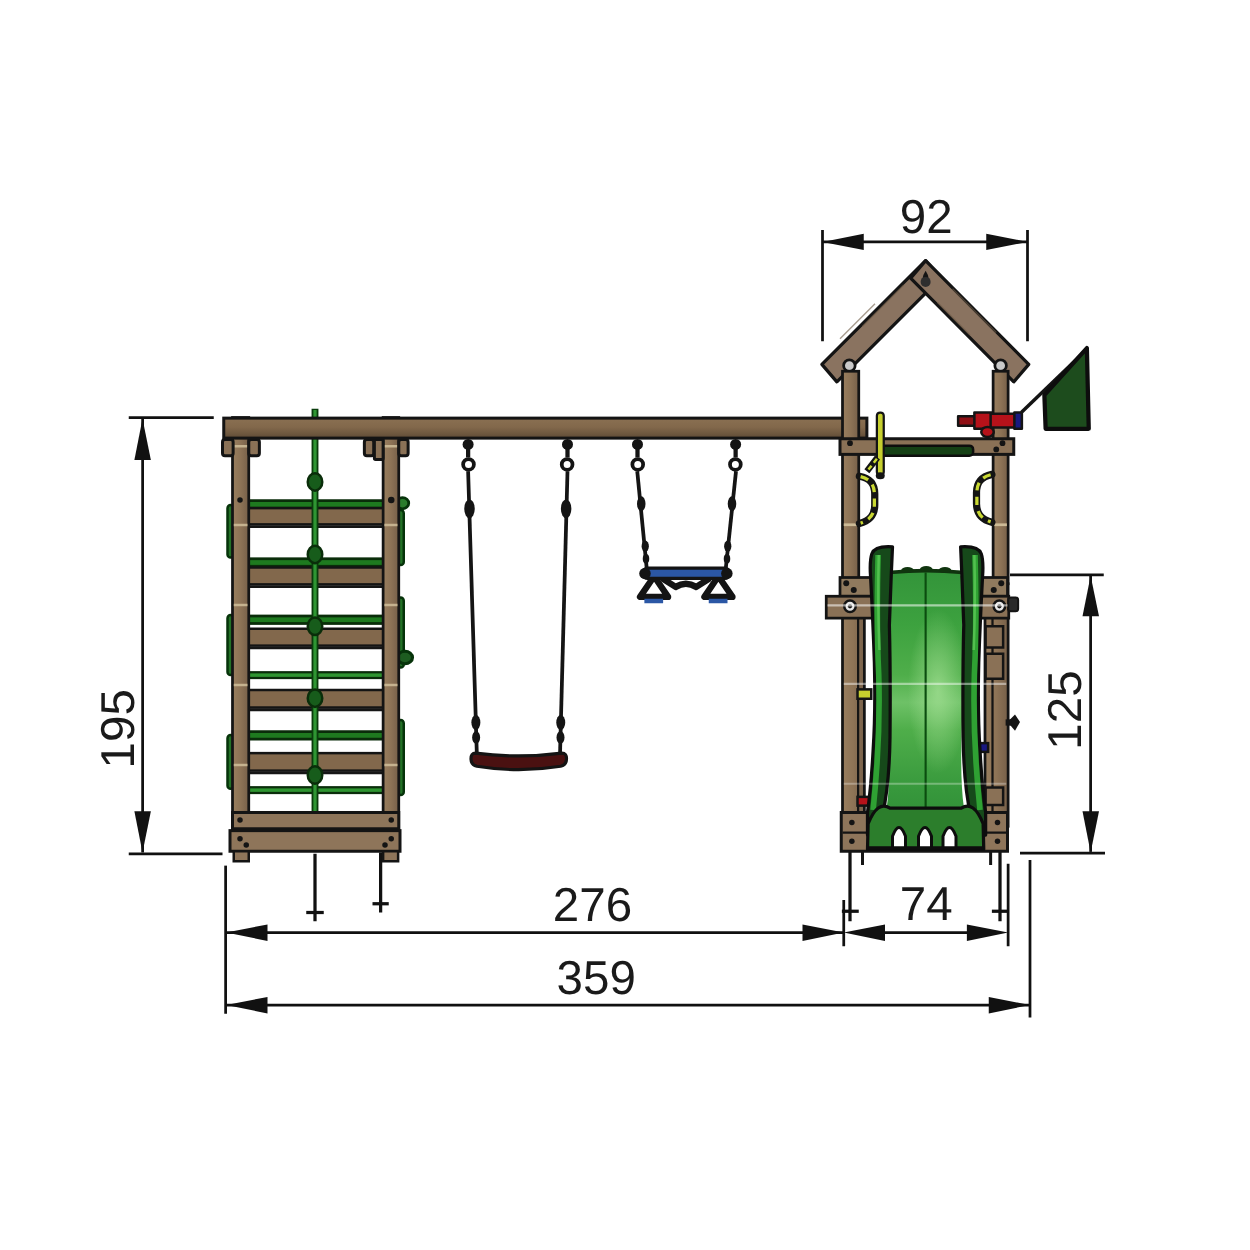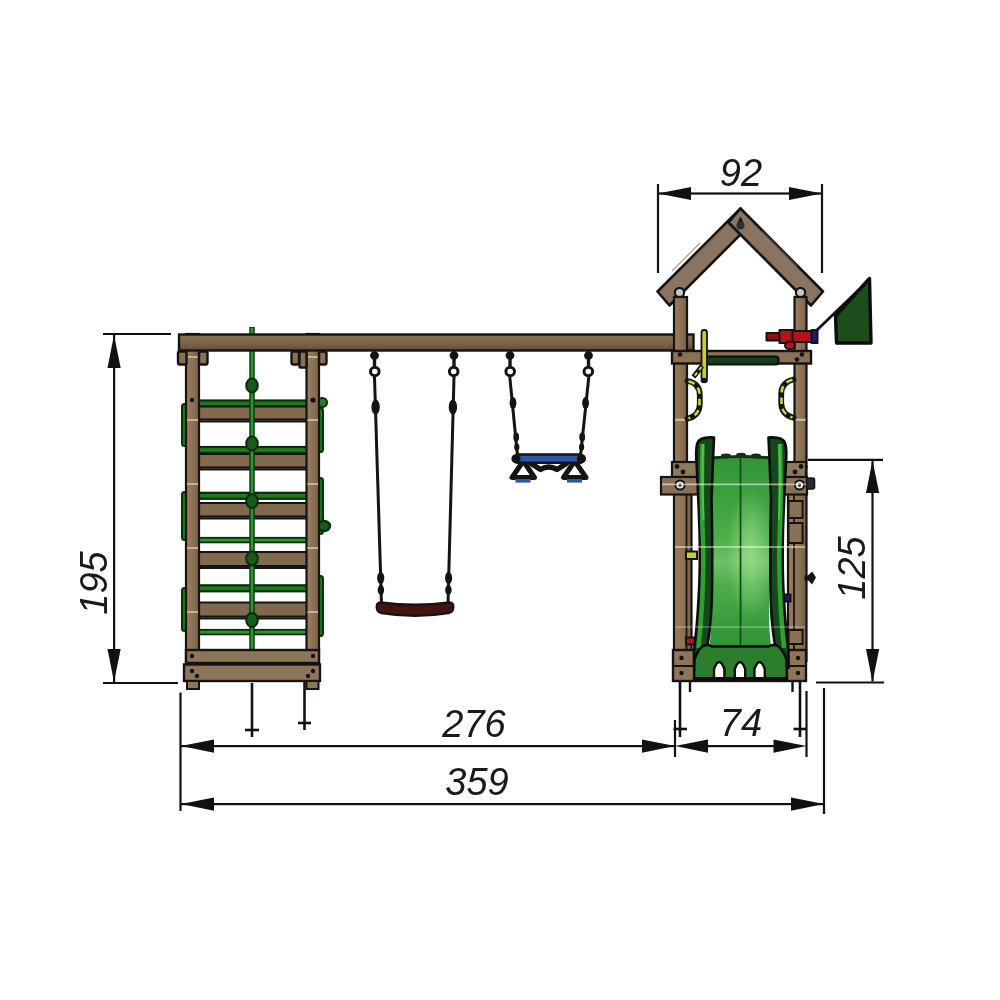--- a/index.html
+++ b/index.html
@@ -1,16 +1,16 @@
 <!DOCTYPE html>
 <html><head>
 <meta charset="utf-8">
 <style>
 html,body{margin:0;padding:0;background:#ffffff;}
-#page{width:1000px;height:1000px;position:relative;background:#ffffff;overflow:hidden;font-style:italic;}
+#page{width:1000px;height:1000px;position:relative;background:#ffffff;overflow:hidden;}
 text{font-family:"Liberation Sans", sans-serif;fill:#1a1a1a;}
 </style>
 </head>
 <body>
 <div id="page">
 <svg width="1000" height="1000" viewBox="0 0 1000 1000">
 <defs>
 <linearGradient id="beamg" x1="0" y1="0" x2="0" y2="1">
  <stop offset="0" stop-color="#8a7052"></stop>
           <stop offset="0.45" stop-color="#82684b"></stop>

